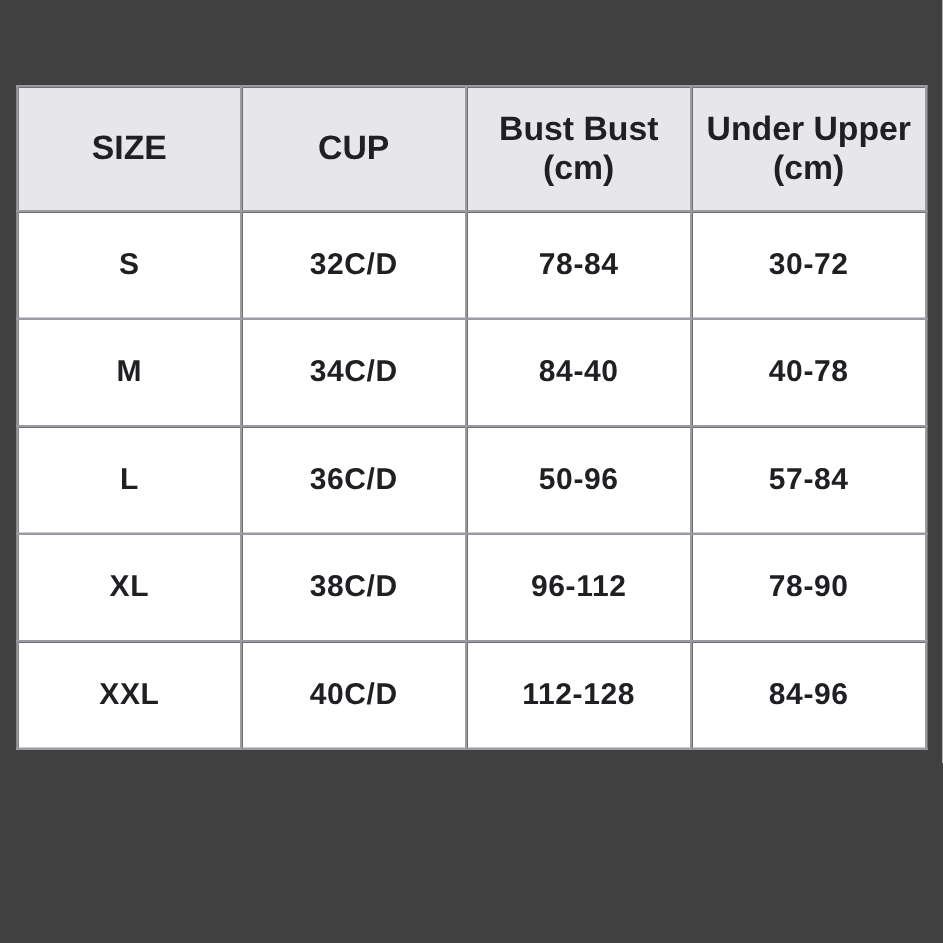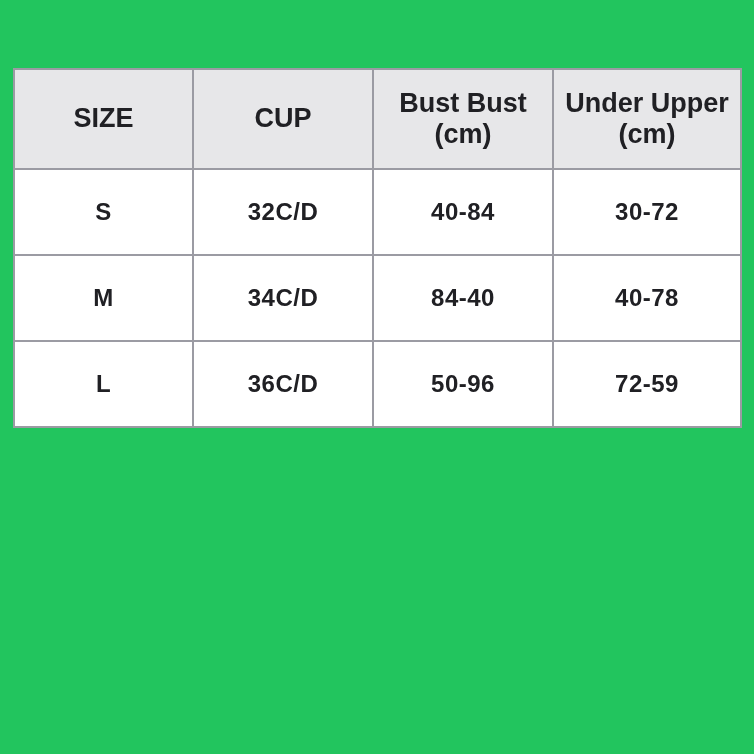--- a/index.html
+++ b/index.html
@@ -4,21 +4,21 @@
 <style>
   html, body {
     margin: 0;
     padding: 0;
     background: #ffffff;
   }
   .page {
     position: relative;
     width: 754px;
     height: 754px;
-    background: #22c55e;
+    background: #404040;
     overflow: hidden;
     font-family: "Liberation Sans", sans-serif;
   }
   table.size-chart {
     position: absolute;
     left: 13px;
     top: 68px;
     width: 727px;
     border-collapse: collapse;
     table-layout: fixed;
@@ -66,30 +66,42 @@
         <th>SIZE</th>
         <th>CUP</th>
         <th>Bust Bust (cm)</th>
         <th>Under Upper (cm)</th>
       </tr>
     </thead>
     <tbody>
       <tr>
         <td>S</td>
         <td>32C/D</td>
-        <td>40-84</td>
+        <td>78-84</td>
         <td>30-72</td>
       </tr>
       <tr>
         <td>M</td>
         <td>34C/D</td>
         <td>84-40</td>
         <td>40-78</td>
       </tr>
       <tr>
         <td>L</td>
         <td>36C/D</td>
         <td>50-96</td>
-        <td>72-59</td>
+        <td>57-84</td>
+      </tr>
+      <tr>
+        <td>XL</td>
+        <td>38C/D</td>
+        <td>96-112</td>
+        <td>78-90</td>
+      </tr>
+      <tr>
+        <td>XXL</td>
+        <td>40C/D</td>
+        <td>112-128</td>
+        <td>84-96</td>
       </tr>
     </tbody>
   </table>
 </div>
 
 </body></html>

